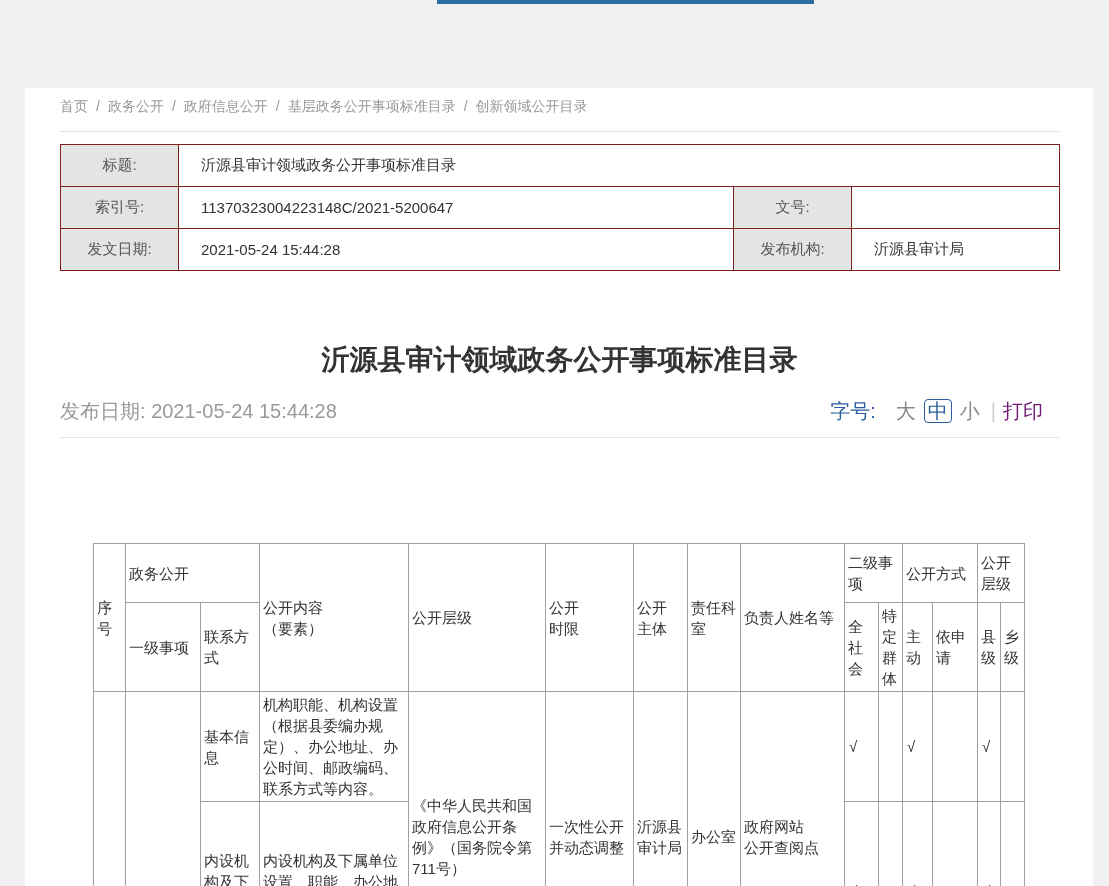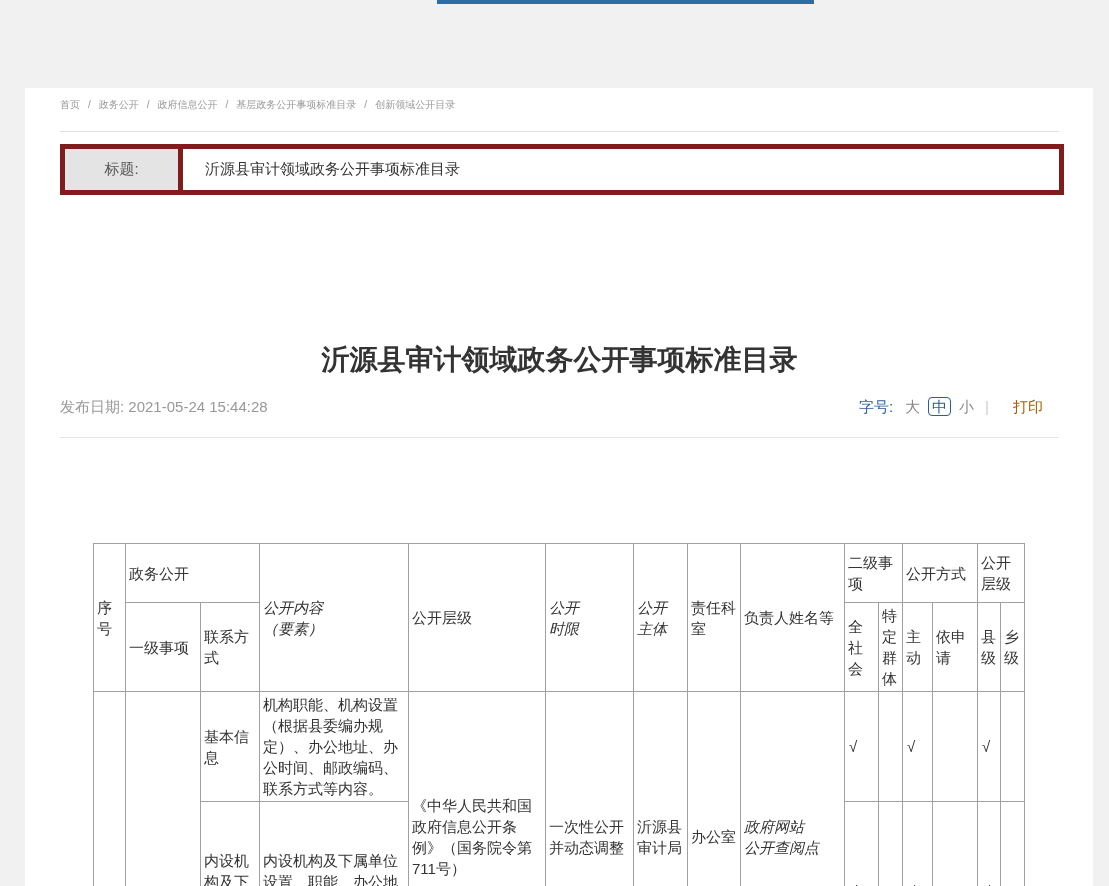--- a/index.html
+++ b/index.html
@@ -5,50 +5,50 @@
   html,body{margin:0;padding:0;}
   body{
     width:1109px;height:886px;overflow:hidden;position:relative;
     background:#f1f1f1;font-family:"Liberation Sans","DejaVu Sans",sans-serif;
     color:#333;
   }
   .top-bar{position:absolute;left:437px;top:0;width:377px;height:4px;background:#2e6da4;}
   .panel{position:absolute;left:25px;top:88px;width:1068px;height:798px;background:#fff;overflow:hidden;}
 
   
-  .breadcrumb{position:absolute;left:35px;top:10px;width:999px;font-size:10px;color:#999;}
+  .breadcrumb{position:absolute;left:35px;top:10px;width:999px;font-size:14px;color:#999;}
   .breadcrumb .crumb{color:#999;cursor:pointer;}
   .breadcrumb .sep{margin:0 8px;color:#999;}
   .bc-divider{position:absolute;left:35px;top:43px;width:999px;border-top:1px solid #e0e0e0;}
 
   
   .meta-table{position:absolute;left:35px;top:56px;width:999px;border-collapse:collapse;table-layout:fixed;font-size:15px;}
-  .meta-table td{border:5px solid #7f1d1d;height:39px;overflow:hidden;}
+  .meta-table td{border:1px solid #7f1d1d;height:39px;overflow:hidden;}
   .meta-table td.lbl{background:#e4e4e4;text-align:center;color:#555;}
   .meta-table td.val{background:#fff;padding-left:22px;color:#333;}
 
   
   .article-title{position:absolute;left:35px;top:253px;width:999px;text-align:center;font-size:28px;font-weight:bold;color:#333;}
-  .pub-row{position:absolute;left:35px;top:310px;width:999px;height:22px;font-size:15px;}
+  .pub-row{position:absolute;left:35px;top:310px;width:999px;height:22px;font-size:20px;}
   .pub-date{position:absolute;left:0;top:0;color:#999;}
   .font-ctrl{position:absolute;right:16px;top:0;color:#888;}
-  .font-ctrl .fs-label{color:#2a5c9e;margin-right:8px;}
+  .font-ctrl .fs-label{color:#2a5c9e;margin-right:16px;}
   .font-ctrl .fs-btn{color:#888;margin:0 4px;cursor:pointer;}
   .font-ctrl .fs-btn.active{color:#2a5c9e;border:1px solid #2a5c9e;border-radius:4px;padding:0 3px;}
   .font-ctrl .bar{color:#ccc;margin:0 7px;}
-  .font-ctrl .print{color:#a16207;cursor:pointer;margin-left:17px;}
+  .font-ctrl .print{color:#701a75;cursor:pointer;}
   .pub-divider{position:absolute;left:35px;top:349px;width:999px;border-top:1px solid #e5e5e5;}
 
   
   .catalog-table{position:absolute;left:68px;top:455px;width:931px;border-collapse:collapse;table-layout:fixed;font-size:15px;color:#333;}
   .catalog-table th,.catalog-table td{
     border:1px solid #a0a0a0;font-weight:normal;text-align:left;vertical-align:middle;
     padding:2px 3px;line-height:21px;overflow:hidden;
   }
-  .catalog-table .pre{white-space:pre-line;font-style:italic;}
+  .catalog-table .pre{white-space:pre-line;}
   .catalog-table tr.h1{height:59px;}
   .catalog-table tr.h2{height:84px;}
   .catalog-table tr.r1{height:109px;}
   .catalog-table tr.r2{height:180px;}
   .catalog-table td.chk{padding-left:4px;}
 </style>
 </head>
 <body>
 
 <div class="top-bar"></div>
@@ -64,20 +64,32 @@
     <colgroup>
         <col style="width:118px">
         <col style="width:555px">
         <col style="width:118px">
         <col style="width:208px">
       </colgroup>
     <tbody>
         <tr>
       <td class="lbl">标题:</td>
       <td class="val" colspan="3">沂源县审计领域政务公开事项标准目录</td>
+    </tr>
+    <tr>
+      <td class="lbl">索引号:</td>
+      <td class="val">11370323004223148C/2021-5200647</td>
+      <td class="lbl">文号:</td>
+      <td class="val"></td>
+    </tr>
+    <tr>
+      <td class="lbl">发文日期:</td>
+      <td class="val">2021-05-24 15:44:28</td>
+      <td class="lbl">发布机构:</td>
+      <td class="val">沂源县审计局</td>
     </tr>
   </tbody>
     </table>
 
   <div class="article-title">沂源县审计领域政务公开事项标准目录</div>
 
   <div class="pub-row">
     <div class="pub-date">
       <span>发布日期:</span>
       <span>2021-05-24 15:44:28</span>

